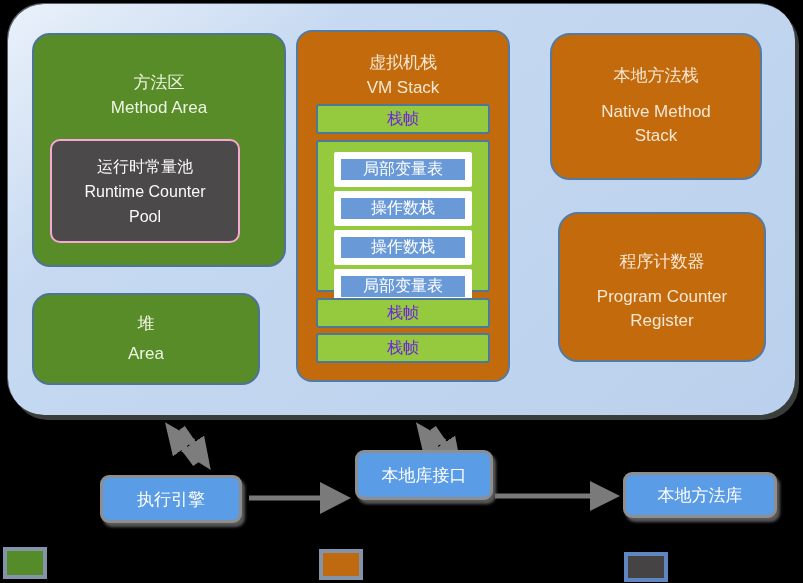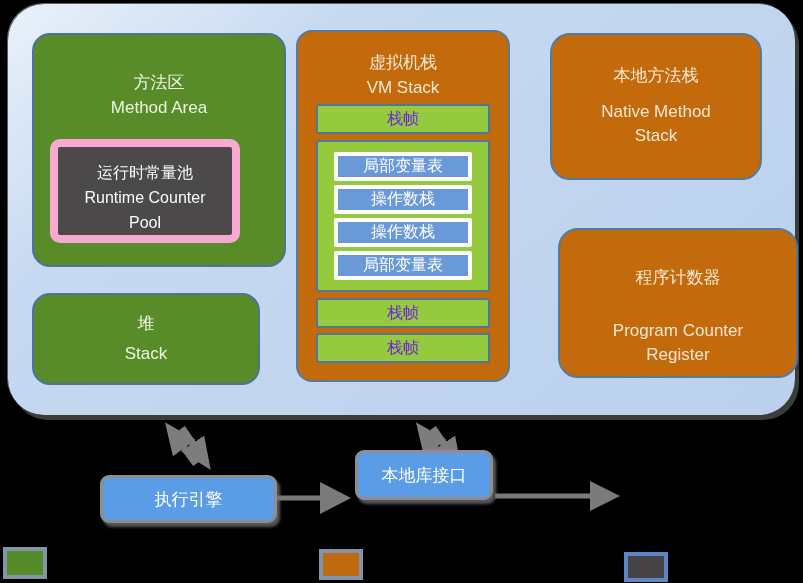--- a/index.html
+++ b/index.html
@@ -18,21 +18,21 @@
 
   .box{position:absolute;text-align:center;}
   .green{background:#578c29;border:2px solid #4d7396;border-radius:18px;color:#eef4e2;}
   .orange{background:#c36a0d;border:2px solid #557a9f;color:#f5e7d2;}
   .t-zh{font-size:17px;line-height:1.45;}
   .t-en{font-size:17px;line-height:1.45;}
 
   .method-area{left:24px;top:29px;width:254px;height:234px;padding-top:36px;}
   .pool{
     position:absolute;left:16px;top:104px;width:190px;height:104px;
-    background:#4b4949;border:8px solid #f9a8d4;border-radius:10px;color:#fbfbfb;
+    background:#4b4949;border:2px solid #f9a8d4;border-radius:10px;color:#fbfbfb;
     padding-top:14px;text-align:center;
   }
   .pool .t-zh,.pool .t-en{font-size:16px;line-height:1.55;}
   .pool .t-en{max-width:150px;margin:0 auto;}
 
   .heap{left:24px;top:289px;width:228px;height:92px;display:flex;flex-direction:column;
         align-items:center;justify-content:center;gap:5px;}
 
   .vm-stack{left:288px;top:26px;width:214px;height:352px;border-radius:16px;padding-top:19px;}
   .frame-bar{
@@ -40,36 +40,36 @@
     border:2px solid #4b799c;border-radius:3px;color:#6d28d9;font-size:16px;
     display:flex;align-items:center;justify-content:center;
   }
   .fb1{top:72px;} .fb2{top:266px;} .fb3{top:301px;}
   .frame-expanded{
     position:absolute;left:18px;top:108px;width:174px;height:152px;background:#95c93e;
     border:2px solid #4b799c;border-radius:3px;padding:10px 16px;
     display:flex;flex-direction:column;gap:4px;
   }
   .part{
-    flex:1;background:#6a99d8;border:4px solid #ffffff;border-radius:2px;color:#fff;
+    flex:1;background:#6a99d8;border:7px solid #ffffff;border-radius:2px;color:#fff;
     font-size:16px;display:flex;align-items:center;justify-content:center;
   }
 
   .nms{left:542px;top:29px;width:212px;height:147px;border-radius:20px;padding-top:29px;}
   .nms .t-en{max-width:136px;margin:11px auto 0;text-align:center;}
-  .pcr{left:550px;top:224px;width:240px;height:150px;border-radius:20px;padding-top:36px;}
-  .pcr .t-en{max-width:165px;margin:28px auto 0;}
+  .pcr{left:550px;top:208px;width:208px;height:150px;border-radius:20px;padding-top:36px;}
+  .pcr .t-en{max-width:165px;margin:10px auto 0;}
 
   
   .node{
     position:absolute;background:#5b9ce6;border:3px solid #8e8e8e;border-radius:9px;
     color:#fff;font-size:17px;display:flex;align-items:center;justify-content:center;
     box-shadow:3px 4px 3px rgba(110,110,110,0.8);
   }
-  .exec{left:100px;top:475px;width:177px;height:48px;}
+  .exec{left:100px;top:475px;width:142px;height:48px;}
   .nli{left:355px;top:450px;width:138px;height:50px;}
   .nml{left:623px;top:472px;width:154px;height:46px;}
 
   .wires{position:absolute;left:0;top:0;pointer-events:none;}
 
   
   .lg{position:absolute;}
   .lg-green{left:3px;top:547px;width:44px;height:32px;background:#568b29;border:4px solid #8494a8;}
   .lg-orange{left:319px;top:549px;width:44px;height:31px;background:#bf6a10;border:4px solid #8494a8;}
   .lg-dark{left:624px;top:552px;width:44px;height:30px;background:#454343;border:4px solid #5f86c0;}
@@ -85,21 +85,21 @@
       <div class="t-zh">方法区</div>
       <div class="t-en">Method Area</div>
       <div class="pool">
         <div class="t-zh">运行时常量池</div>
         <div class="t-en">Runtime Counter Pool</div>
       </div>
     </div>
 
     <div class="box green heap">
       <div class="t-zh">堆</div>
-      <div class="t-en">Stack</div>
+      <div class="t-en">Area</div>
     </div>
 
     <div class="box orange vm-stack">
       <div class="t-zh">虚拟机栈</div>
       <div class="t-en">VM Stack</div>
 
       <div class="frame-bar fb1">栈帧</div>
 
       <div class="frame-expanded">
         <div class="part">局部变量表</div>
@@ -139,18 +139,19 @@
     <g stroke="#7a7a7a" stroke-width="5">
       <line x1="249" y1="498" x2="322" y2="498"></line>
       <polygon points="320,482 320,514 351,498" fill="#7a7a7a" stroke="none"></polygon>
       <line x1="495" y1="496" x2="592" y2="496"></line>
       <polygon points="590,481 590,511 620,496" fill="#7a7a7a" stroke="none"></polygon>
     </g>
   </svg>
 
   <div class="node exec">执行引擎</div>
   <div class="node nli">本地库接口</div>
+  <div class="node nml">本地方法库</div>
 
   <div class="lg lg-green"></div>
   <div class="lg lg-orange"></div>
   <div class="lg lg-dark"></div>
 
 </div>
 
 </body></html>

